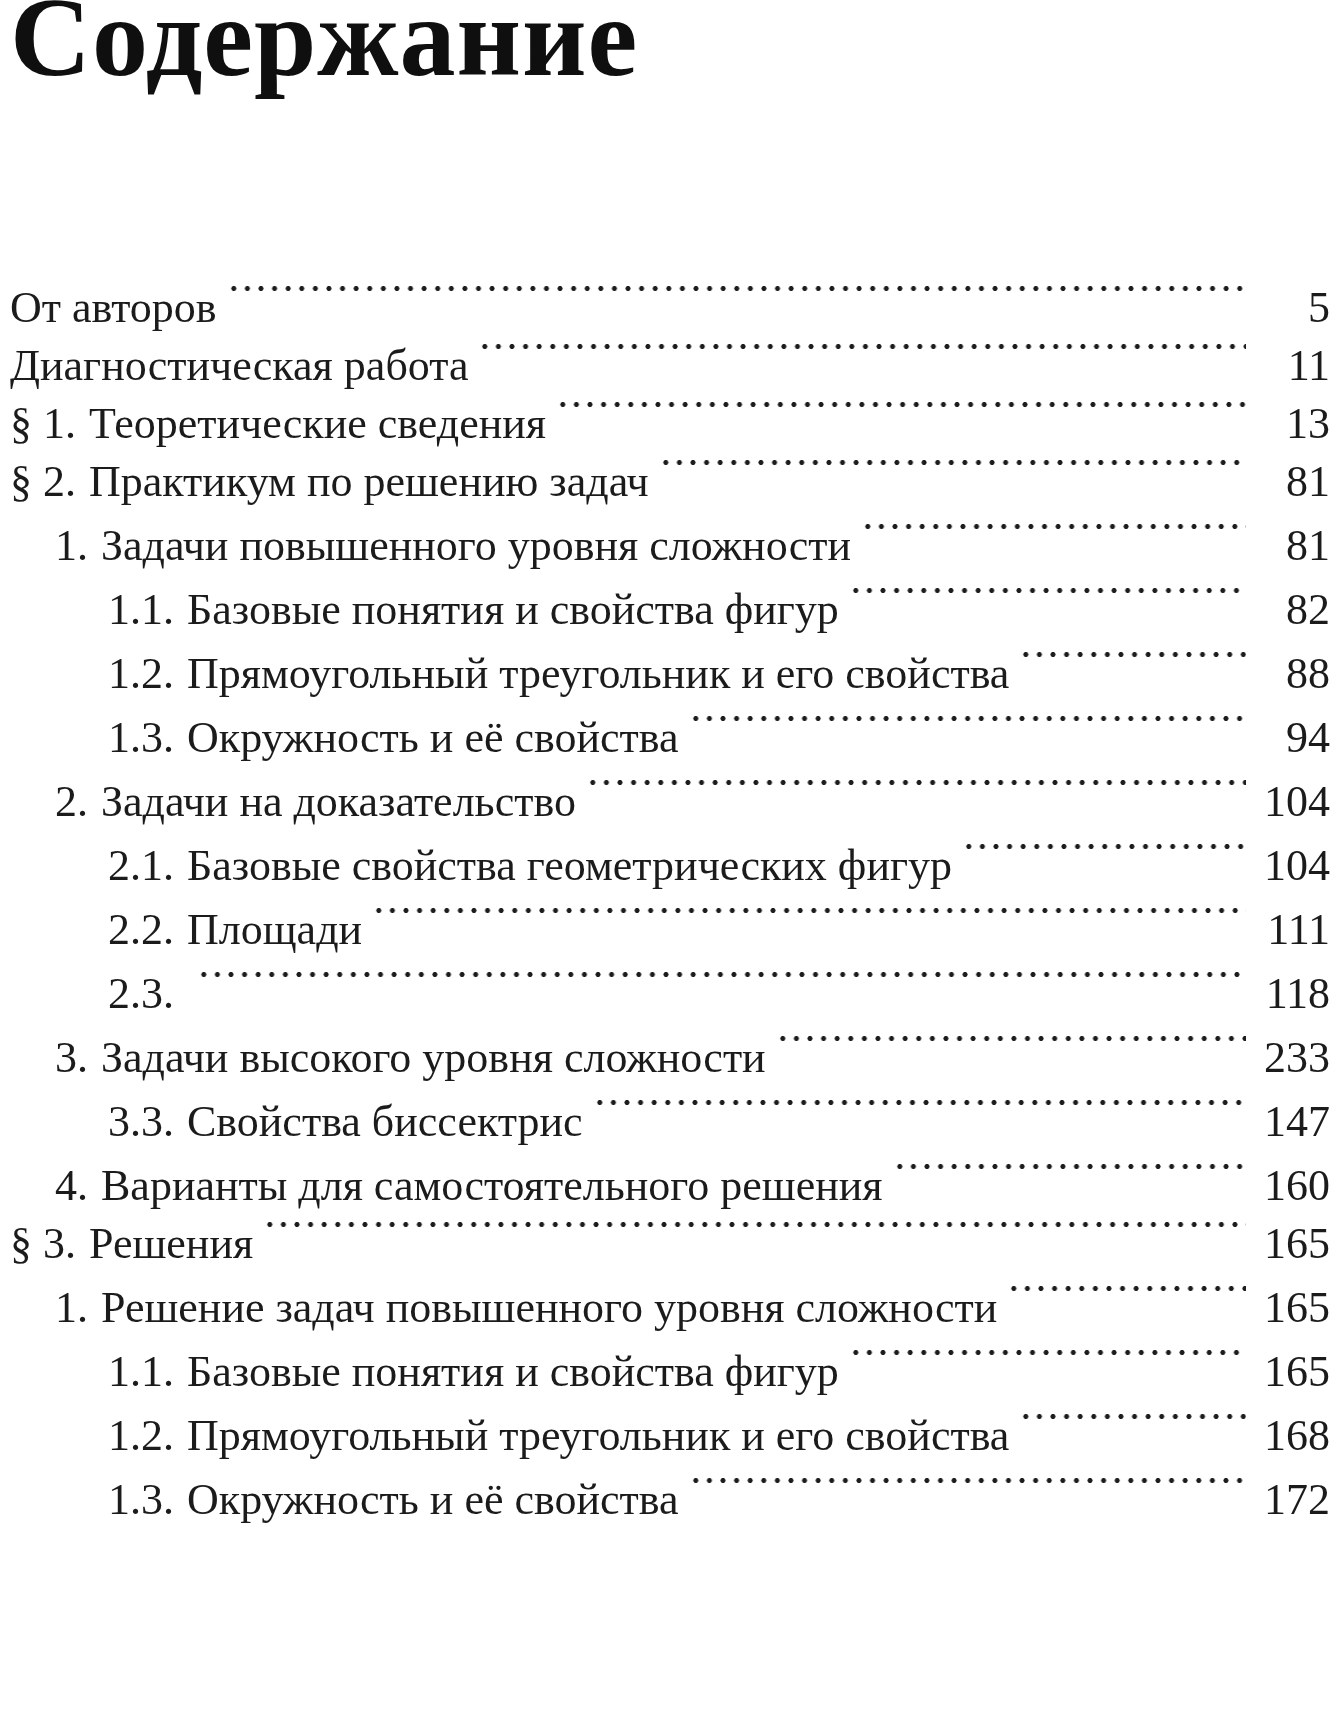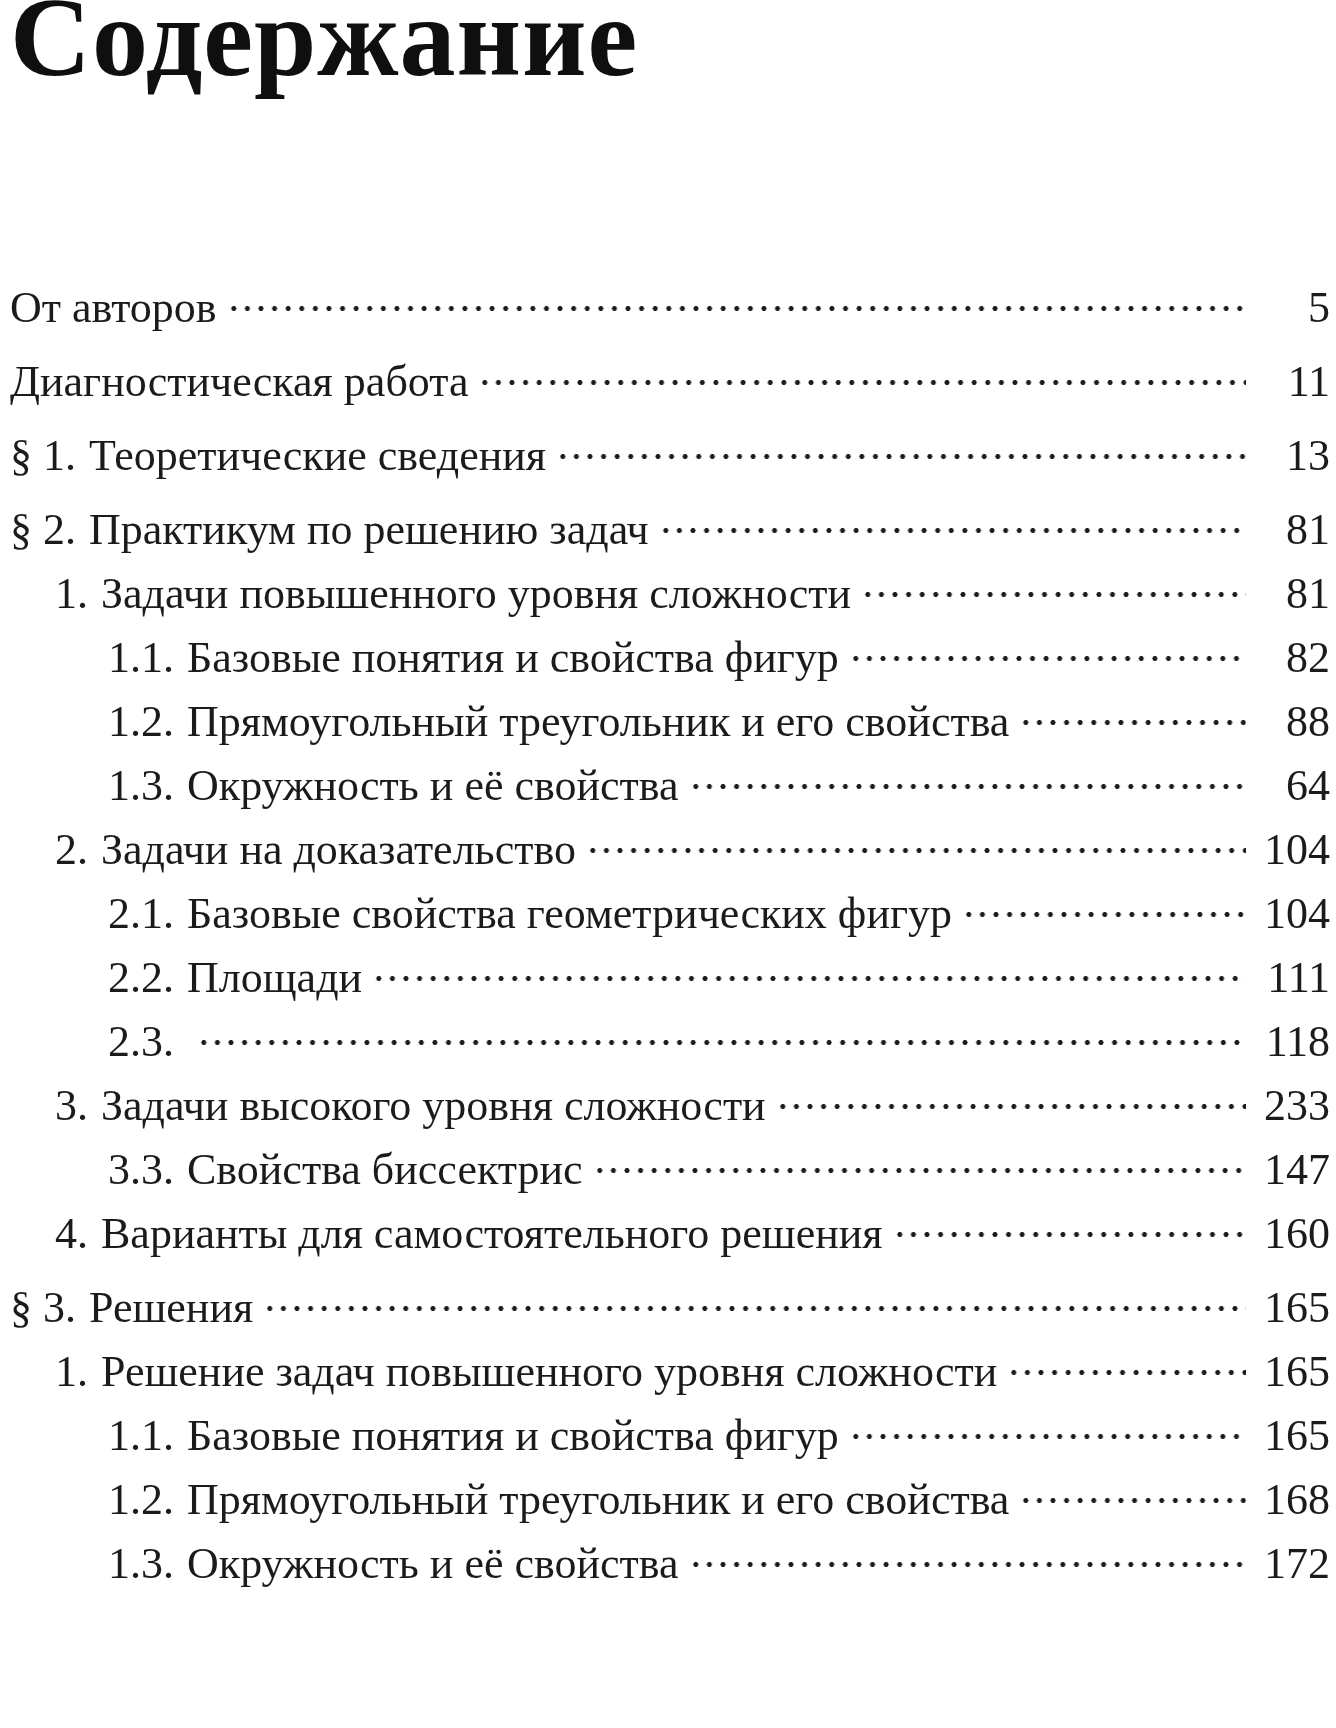--- a/index.html
+++ b/index.html
@@ -26,28 +26,28 @@
     font-weight: 700;
     letter-spacing: 1px;
     color: #0f0f0f;
     margin: -33px 0 0 0;
   }
   nav.toc-list {
     margin-top: 179px;
   }
   .toc-row {
     display: flex;
-    align-items: center;
+    align-items: flex-start;
     font-size: 44px;
     line-height: 1;
     margin-top: 20px;
     white-space: nowrap;
   }
   .toc-row:first-child { margin-top: 0; }
-  .toc-row.lvl0 { margin-top: 30px; padding-left: 0; }
+  .toc-row.lvl0 { margin-top: 14px; padding-left: 0; }
   .toc-row.lvl1 { padding-left: 45px; }
   .toc-row.lvl2 { padding-left: 98px; font-family: Liberation Serif, serif; }
   .toc-row:first-child.lvl0 { margin-top: 0; }
   .prefix { margin-right: 13px; }
   .prefix:empty { display: none; margin: 0; }
   .label { }
   .leader {
     flex: 1 1 auto;
     min-width: 28px;
     height: 5px;
@@ -108,21 +108,21 @@
       <div class="toc-row lvl2">
     <span class="prefix">1.2.</span>
     <span class="label">Прямоугольный треугольник и его свойства</span>
     <span class="leader"></span>
     <span class="pagenum">88</span>
   </div>
       <div class="toc-row lvl2">
     <span class="prefix">1.3.</span>
     <span class="label">Окружность и её свойства</span>
     <span class="leader"></span>
-    <span class="pagenum">64</span>
+    <span class="pagenum">94</span>
   </div>
       <div class="toc-row lvl1">
     <span class="prefix">2.</span>
     <span class="label">Задачи на доказательство</span>
     <span class="leader"></span>
     <span class="pagenum">104</span>
   </div>
       <div class="toc-row lvl2">
     <span class="prefix">2.1.</span>
     <span class="label">Базовые свойства геометрических фигур</span>

